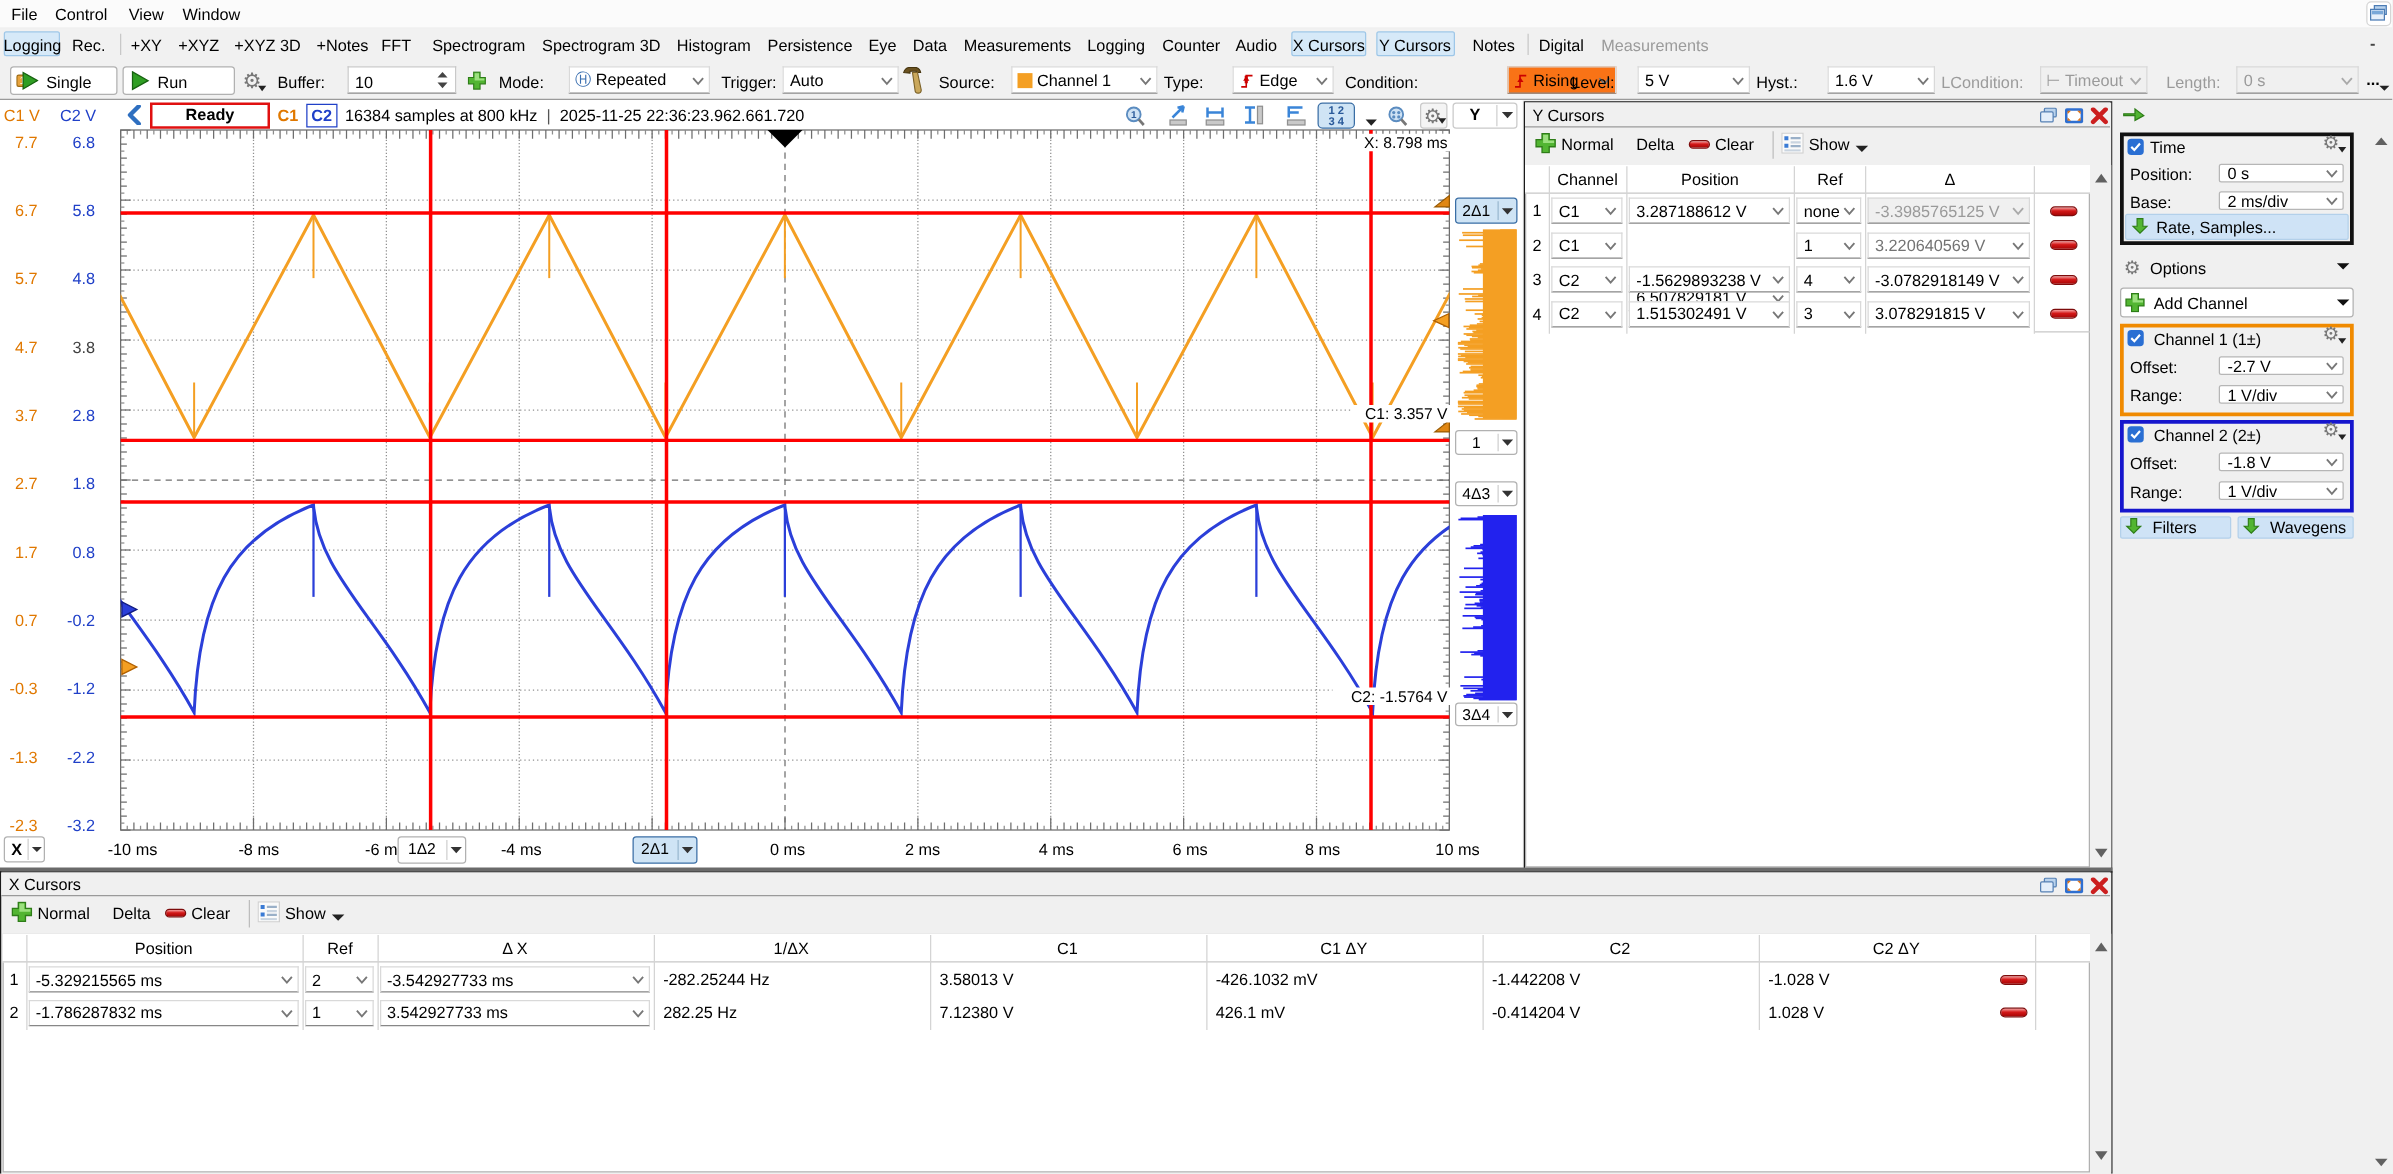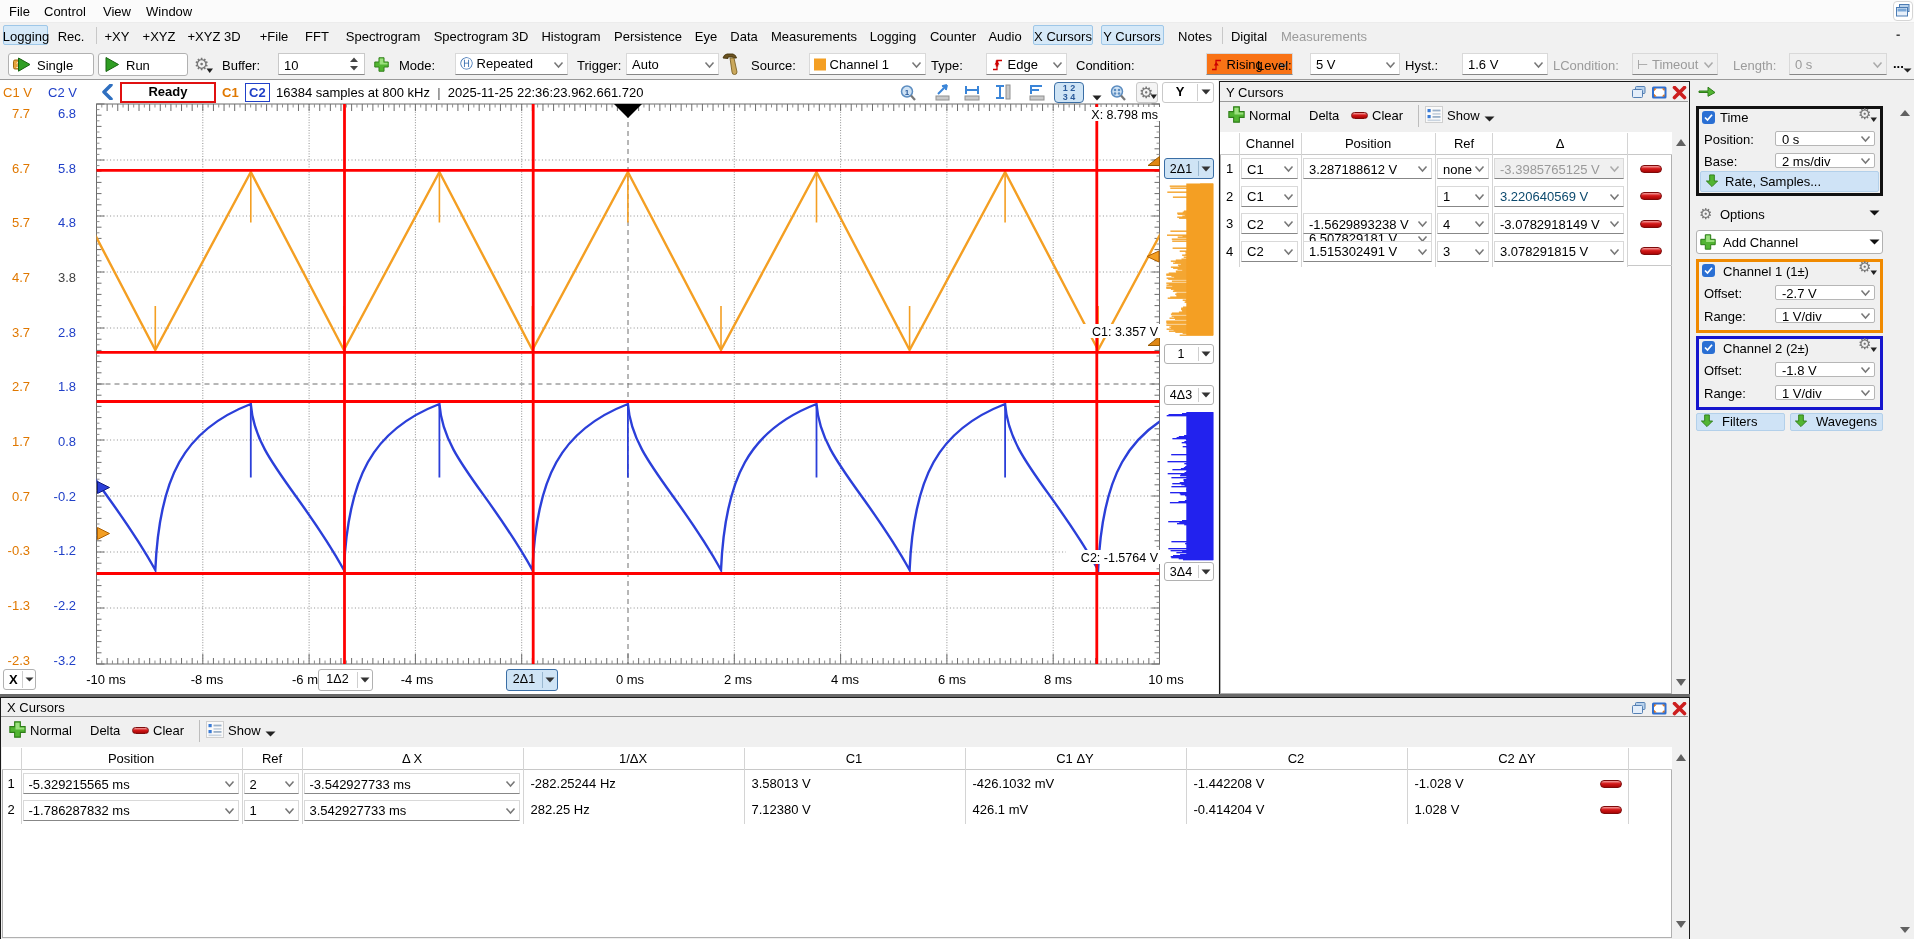--- a/index.html
+++ b/index.html
@@ -21,21 +21,21 @@
 <div class="ab" style="left:3px;top:25px;width:45px;height:20px;background:#d6e9f8;border:1px solid #9ec7e8;border-radius:2px"></div>
 <div class="ab" style="left:1033px;top:25px;width:60px;height:20px;background:#d6e9f8;border:1px solid #9ec7e8;border-radius:2px"></div>
 <div class="ab" style="left:1101px;top:25px;width:63px;height:20px;background:#d6e9f8;border:1px solid #9ec7e8;border-radius:2px"></div>
 <div class="ab" style="left:96px;top:27px;width:1px;height:17px;background:#c8c8c8"></div>
 <div class="ab" style="left:1222px;top:27px;width:1px;height:17px;background:#c8c8c8"></div>
 <div class="tc" style="left:26px;top:29px">Logging</div>
 <div class="tc" style="left:71px;top:29px">Rec.</div>
 <div class="tc" style="left:117px;top:29px">+XY</div>
 <div class="tc" style="left:159px;top:29px">+XYZ</div>
 <div class="tc" style="left:214px;top:29px">+XYZ 3D</div>
-<div class="tc" style="left:274px;top:29px">+File</div>
+<div class="tc" style="left:274px;top:29px">+Notes</div>
 <div class="tc" style="left:317px;top:29px">FFT</div>
 <div class="tc" style="left:383px;top:29px">Spectrogram</div>
 <div class="tc" style="left:481px;top:29px">Spectrogram 3D</div>
 <div class="tc" style="left:571px;top:29px">Histogram</div>
 <div class="tc" style="left:648px;top:29px">Persistence</div>
 <div class="tc" style="left:706px;top:29px">Eye</div>
 <div class="tc" style="left:744px;top:29px">Data</div>
 <div class="tc" style="left:814px;top:29px">Measurements</div>
 <div class="tc" style="left:893px;top:29px">Logging</div>
 <div class="tc" style="left:953px;top:29px">Counter</div>
@@ -1339,21 +1339,21 @@
       <path d="M1.5,1.5 L5.5,6 L9.5,1.5" stroke="#777" stroke-width="1.5" fill="none"></path>
     </svg>
   </div>
 <div class="ab" style="left:1437px;top:185.6px;width:52px;height:21px;background:#fff;border:1px solid #d9d9d9;border-bottom:1px solid #878787;">
     <div class="ab" style="left:5px;top:50%;transform:translateY(-50%);font-size:13px;color:#000;">1</div>
     <svg class="ab" style="left:36px;top:6px" width="11" height="8">
       <path d="M1.5,1.5 L5.5,6 L9.5,1.5" stroke="#777" stroke-width="1.5" fill="none"></path>
     </svg>
   </div>
 <div class="ab" style="left:1494px;top:185.6px;width:130px;height:21px;background:#fff;border:1px solid #d9d9d9;border-bottom:1px solid #878787;">
-    <div class="ab" style="left:5px;top:50%;transform:translateY(-50%);font-size:13px;color:#0c4a6e;">3.220640569 V</div>
+    <div class="ab" style="left:5px;top:50%;transform:translateY(-50%);font-size:13px;color:#737373;">3.220640569 V</div>
     <svg class="ab" style="left:114px;top:6px" width="11" height="8">
       <path d="M1.5,1.5 L5.5,6 L9.5,1.5" stroke="#777" stroke-width="1.5" fill="none"></path>
     </svg>
   </div>
 <div class="ab" style="left:1640px;top:192.1px;width:22px;height:8px;border-radius:4px;background:linear-gradient(#f59f9f,#d41818 45%,#a80606);border:1px solid #7d0b0b;"></div>
 <div class="t" style="left:1226px;top:216px">3</div>
 <div class="ab" style="left:1241px;top:213.2px;width:57px;height:21px;background:#fff;border:1px solid #d9d9d9;border-bottom:1px solid #878787;">
     <div class="ab" style="left:5px;top:50%;transform:translateY(-50%);font-size:13px;color:#000;">C2</div>
     <svg class="ab" style="left:41px;top:6px" width="11" height="8">
       <path d="M1.5,1.5 L5.5,6 L9.5,1.5" stroke="#777" stroke-width="1.5" fill="none"></path>

